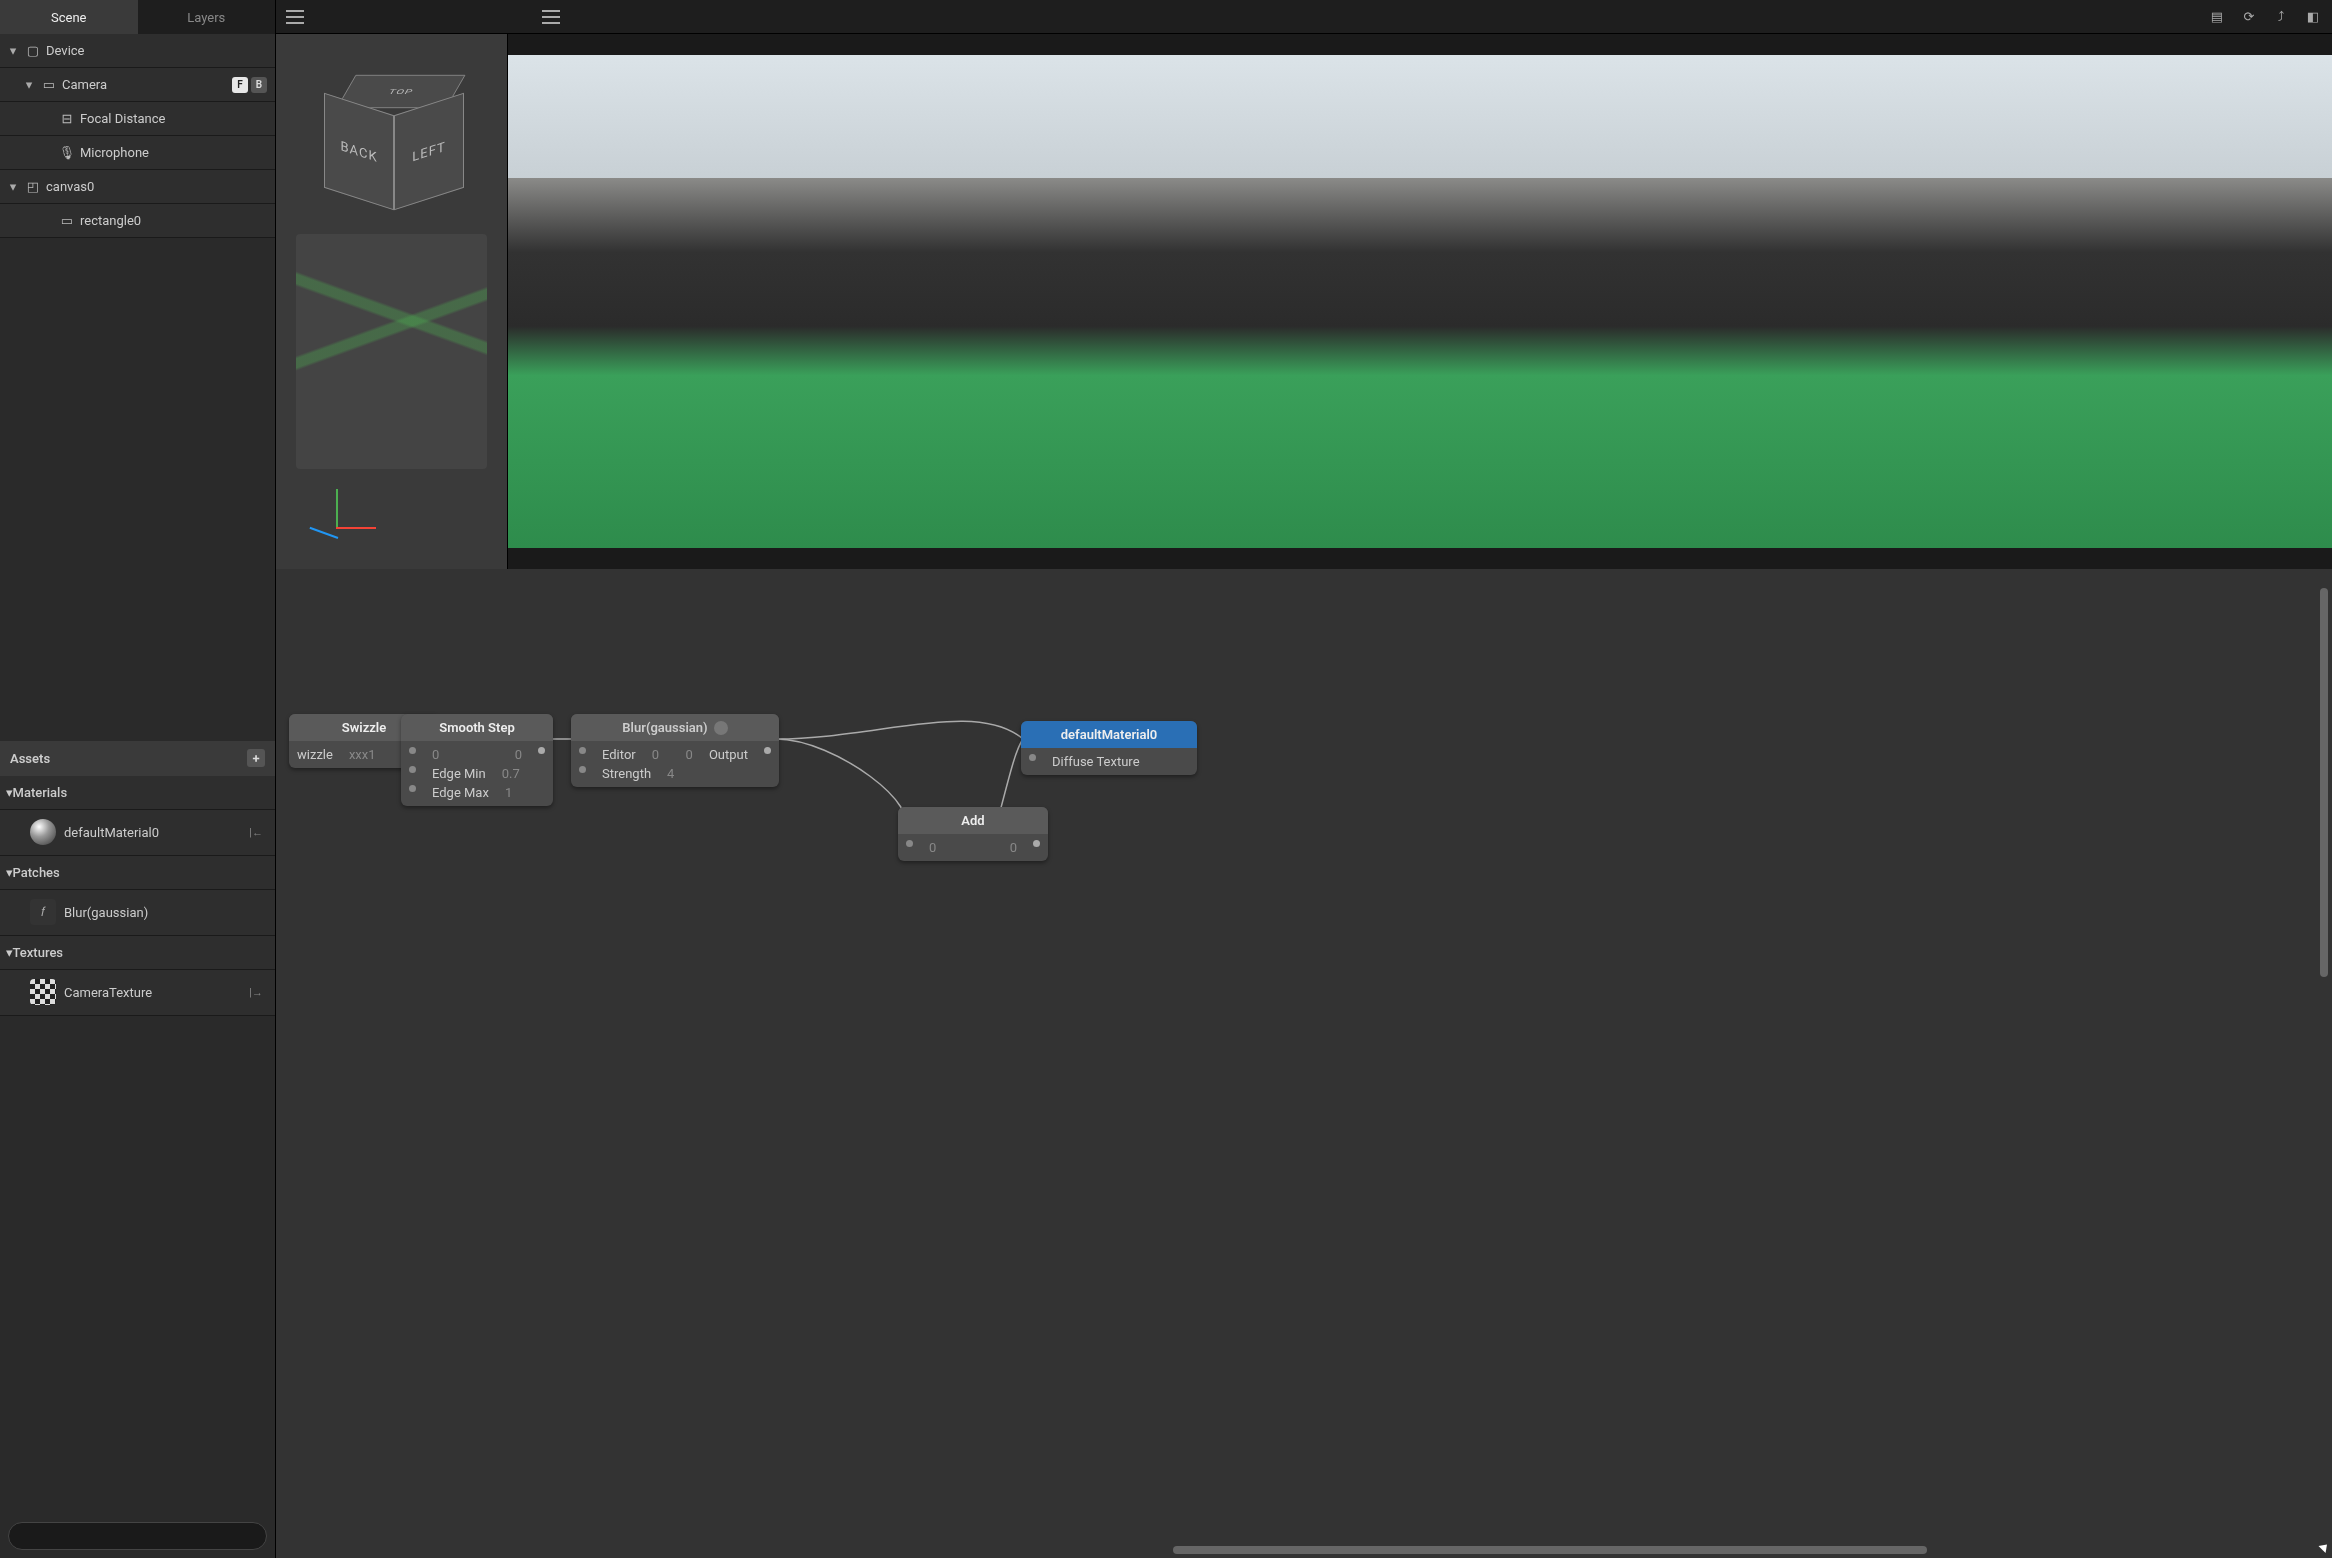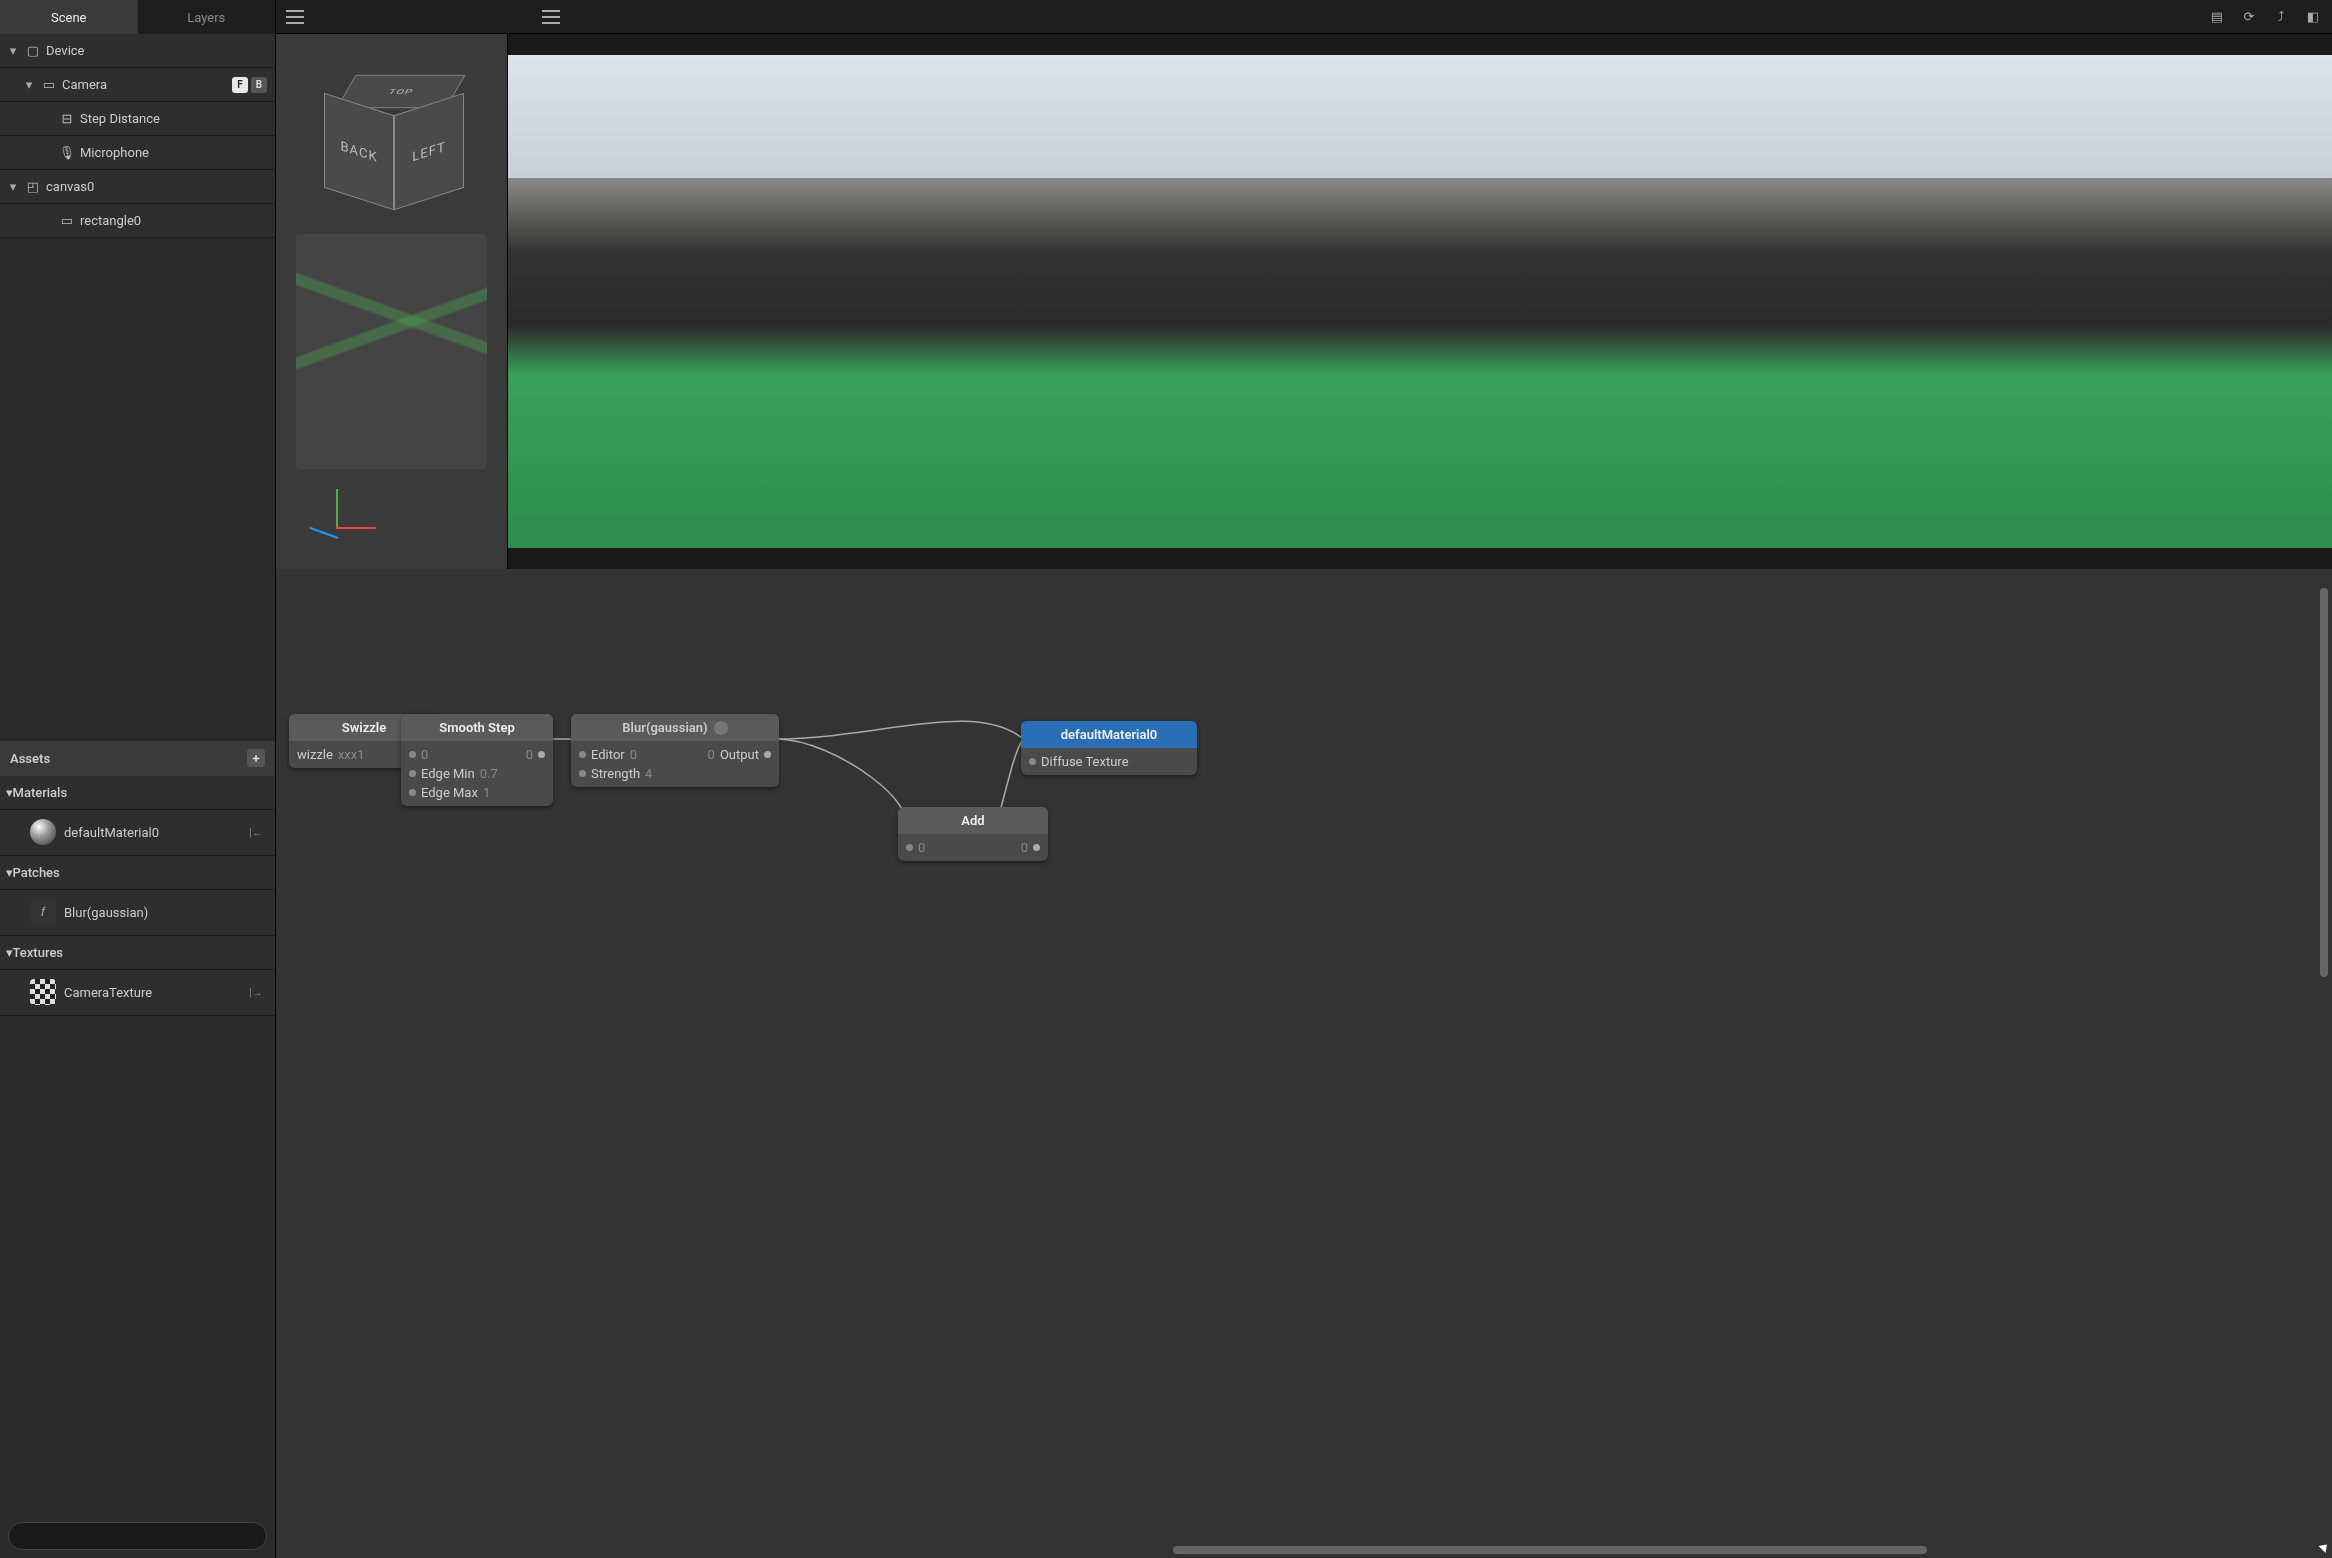--- a/index.html
+++ b/index.html
@@ -63,21 +63,21 @@
 
 
 .patch-tab-row { height:34px; background:#1e1e1e; display:flex; align-items:flex-end; }
 .patch-tab { height:100%; padding:0 20px; display:flex; align-items:center; background:#333; color:#ddd; }
 .patch-canvas { flex:1; background:#333; position:relative; overflow:hidden; }
 .node { position:absolute; background:#4a4a4a; border-radius:6px; min-width:150px; box-shadow:0 2px 4px rgba(0,0,0,.4); }
 .node .title { background:#5a5a5a; padding:6px 10px; border-radius:6px 6px 0 0; font-weight:600; text-align:center; color:#eee; display:flex; align-items:center; justify-content:center; gap:6px;}
 .node.blue .title { background:#2a6fb5; }
 .node .body { padding:4px 0; }
 .node .row { display:flex; align-items:center; justify-content:space-between; padding:2px 8px; font-size:11px; color:#bbb; }
-.node .row .l,.node .row .r{display:flex;align-items:center;gap:5px;}
+.node .row .l,.node .row .r{display:flex;align-items:flex-start;gap:16px;}
 .port { width:7px; height:7px; border-radius:50%; background:#888; }
 .port.out{background:#aaa;}
 .node .val { color:#888; }
 .node-icon{width:14px;height:14px;border-radius:50%;background:#777;display:inline-block;}
 svg.wires { position:absolute; inset:0; width:100%; height:100%; pointer-events:none; }
 svg.wires path { stroke:#aaa; stroke-width:1.5; fill:none; }
 .hscroll { position:absolute; bottom:2px; left:0; right:18px; height:10px; background:transparent; }
 .hscroll .thumb{position:absolute;left:44%;width:37%;height:8px;border-radius:4px;background:#666;}
 .vscroll { position:absolute; top:0; right:2px; bottom:18px; width:10px; }
 .vscroll .thumb{position:absolute;top:2%;height:40%;width:8px;border-radius:4px;background:#666;}
@@ -105,21 +105,21 @@
         <span class="icon">▭</span>
         <span class="lbl">Camera</span>
         <span class="badges">
           <span class="badge f">F</span>
           <span class="badge b">B</span>
         </span>
       </div>
       <div class="tree-row indent2">
         <span class="chev"></span>
         <span class="icon">⊟</span>
-        <span class="lbl">Step Distance</span>
+        <span class="lbl">Focal Distance</span>
       </div>
       <div class="tree-row indent2">
         <span class="chev"></span>
         <span class="icon">🎙</span>
         <span class="lbl">Microphone</span>
       </div>
       <div class="tree-row">
         <span class="chev">▾</span>
         <span class="icon">◰</span>
         <span class="lbl">canvas0</span>

